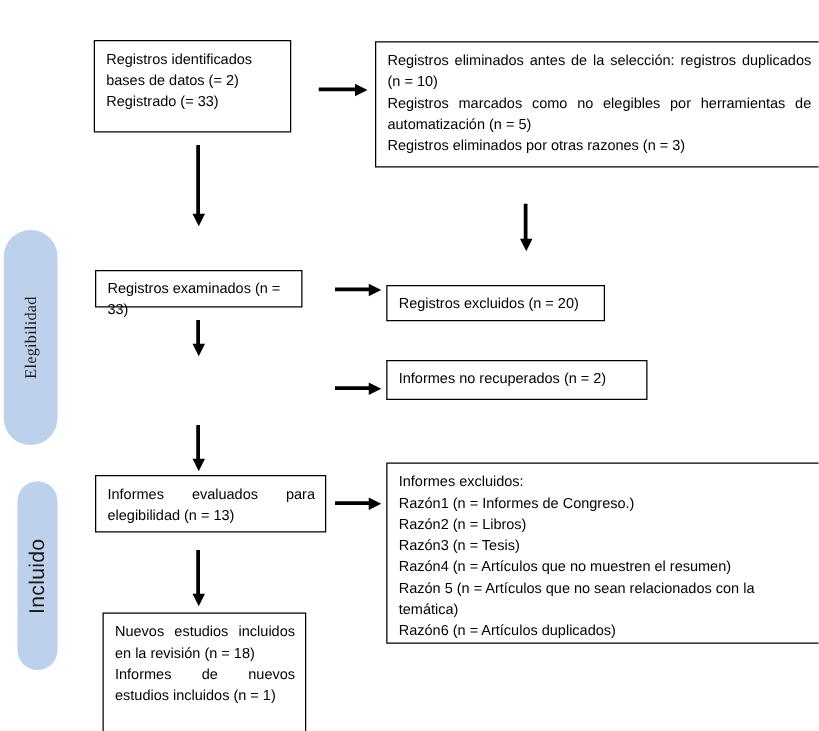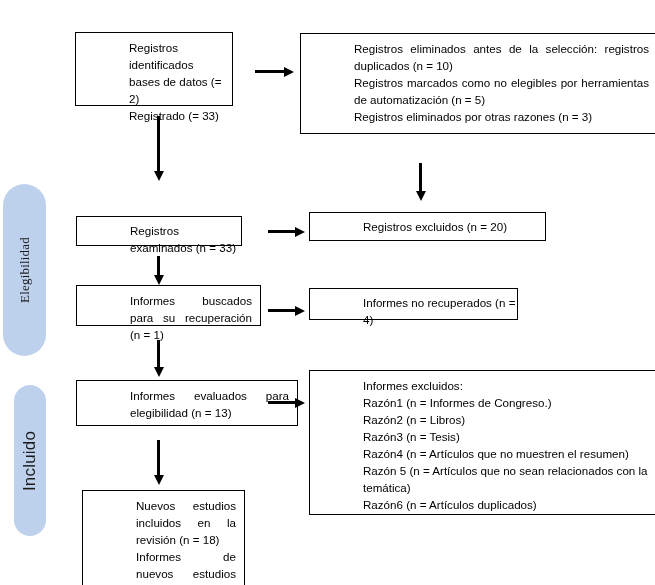--- a/index.html
+++ b/index.html
@@ -14,21 +14,20 @@
     background: #ffffff;
     overflow: hidden;
     font-family: "Liberation Sans", sans-serif;
     color: #000000;
   }
   .box {
     position: absolute;
     border: 1px solid #000000;
     background: #ffffff;
     box-sizing: border-box;
-    padding-left: 44px;
   }
   .box .txt {
     display: block;
     font-size: 11.6px;
     line-height: 17px;
     color: #000000;
     white-space: pre-wrap;
   }
   .justify .txt {
     text-align: justify;
@@ -125,39 +124,36 @@
   <div class="arrow-v" style="left:157px; top:116px; height:56px;"></div>
 
   <div class="arrow-v" style="left:419px; top:163px; height:29px;"></div>
 
   <div class="box" style="left:76px; top:216px; width:166px; height:30px;">
     <span class="txt" style="padding:5px 0 0 9px;">Registros examinados (n = 33)</span>
   </div>
 
   <div class="arrow-h" style="left:268px; top:230px; width:28px;"></div>
 
-  <div class="box" style="left:309px; top:212px; width:237px; height:29px;">
+  <div class="box" style="left:309px; top:228px; width:175px; height:29px;">
     <span class="txt" style="padding:5px 0 0 9px;">Registros excluidos (n = 20)</span>
   </div>
 
   <div class="arrow-v" style="left:157px; top:256px; height:20px;"></div>
 
-  <div class="box justify" style="left:76px; top:285px; width:185px; height:41px;">
-    <span class="txt pad">Informes buscados para su recuperación (n = 1)</span>
-  </div>
 
   <div class="arrow-h" style="left:268px; top:309px; width:28px;"></div>
 
   <div class="box" style="left:309px; top:288px; width:209px; height:32px;">
-    <span class="txt" style="padding:5px 0 0 9px;">Informes no recuperados (n = 4)</span>
+    <span class="txt" style="padding:5px 0 0 9px;">Informes no recuperados (n = 2)</span>
   </div>
 
   <div class="arrow-v" style="left:157px; top:340px; height:28px;"></div>
 
-  <div class="box justify" style="left:76px; top:380px; width:222px; height:46px;">
+  <div class="box justify" style="left:76px; top:380px; width:185px; height:46px;">
     <span class="txt pad">Informes evaluados para elegibilidad (n = 13)</span>
   </div>
 
   <div class="arrow-h" style="left:268px; top:401px; width:28px;"></div>
 
   <div class="box" style="left:309px; top:370px; width:349px; height:145px;">
     <span class="txt pad">Informes excluidos:
 Razón1 (n = Informes de Congreso.)
 Razón2 (n = Libros)
 Razón3 (n = Tesis)

